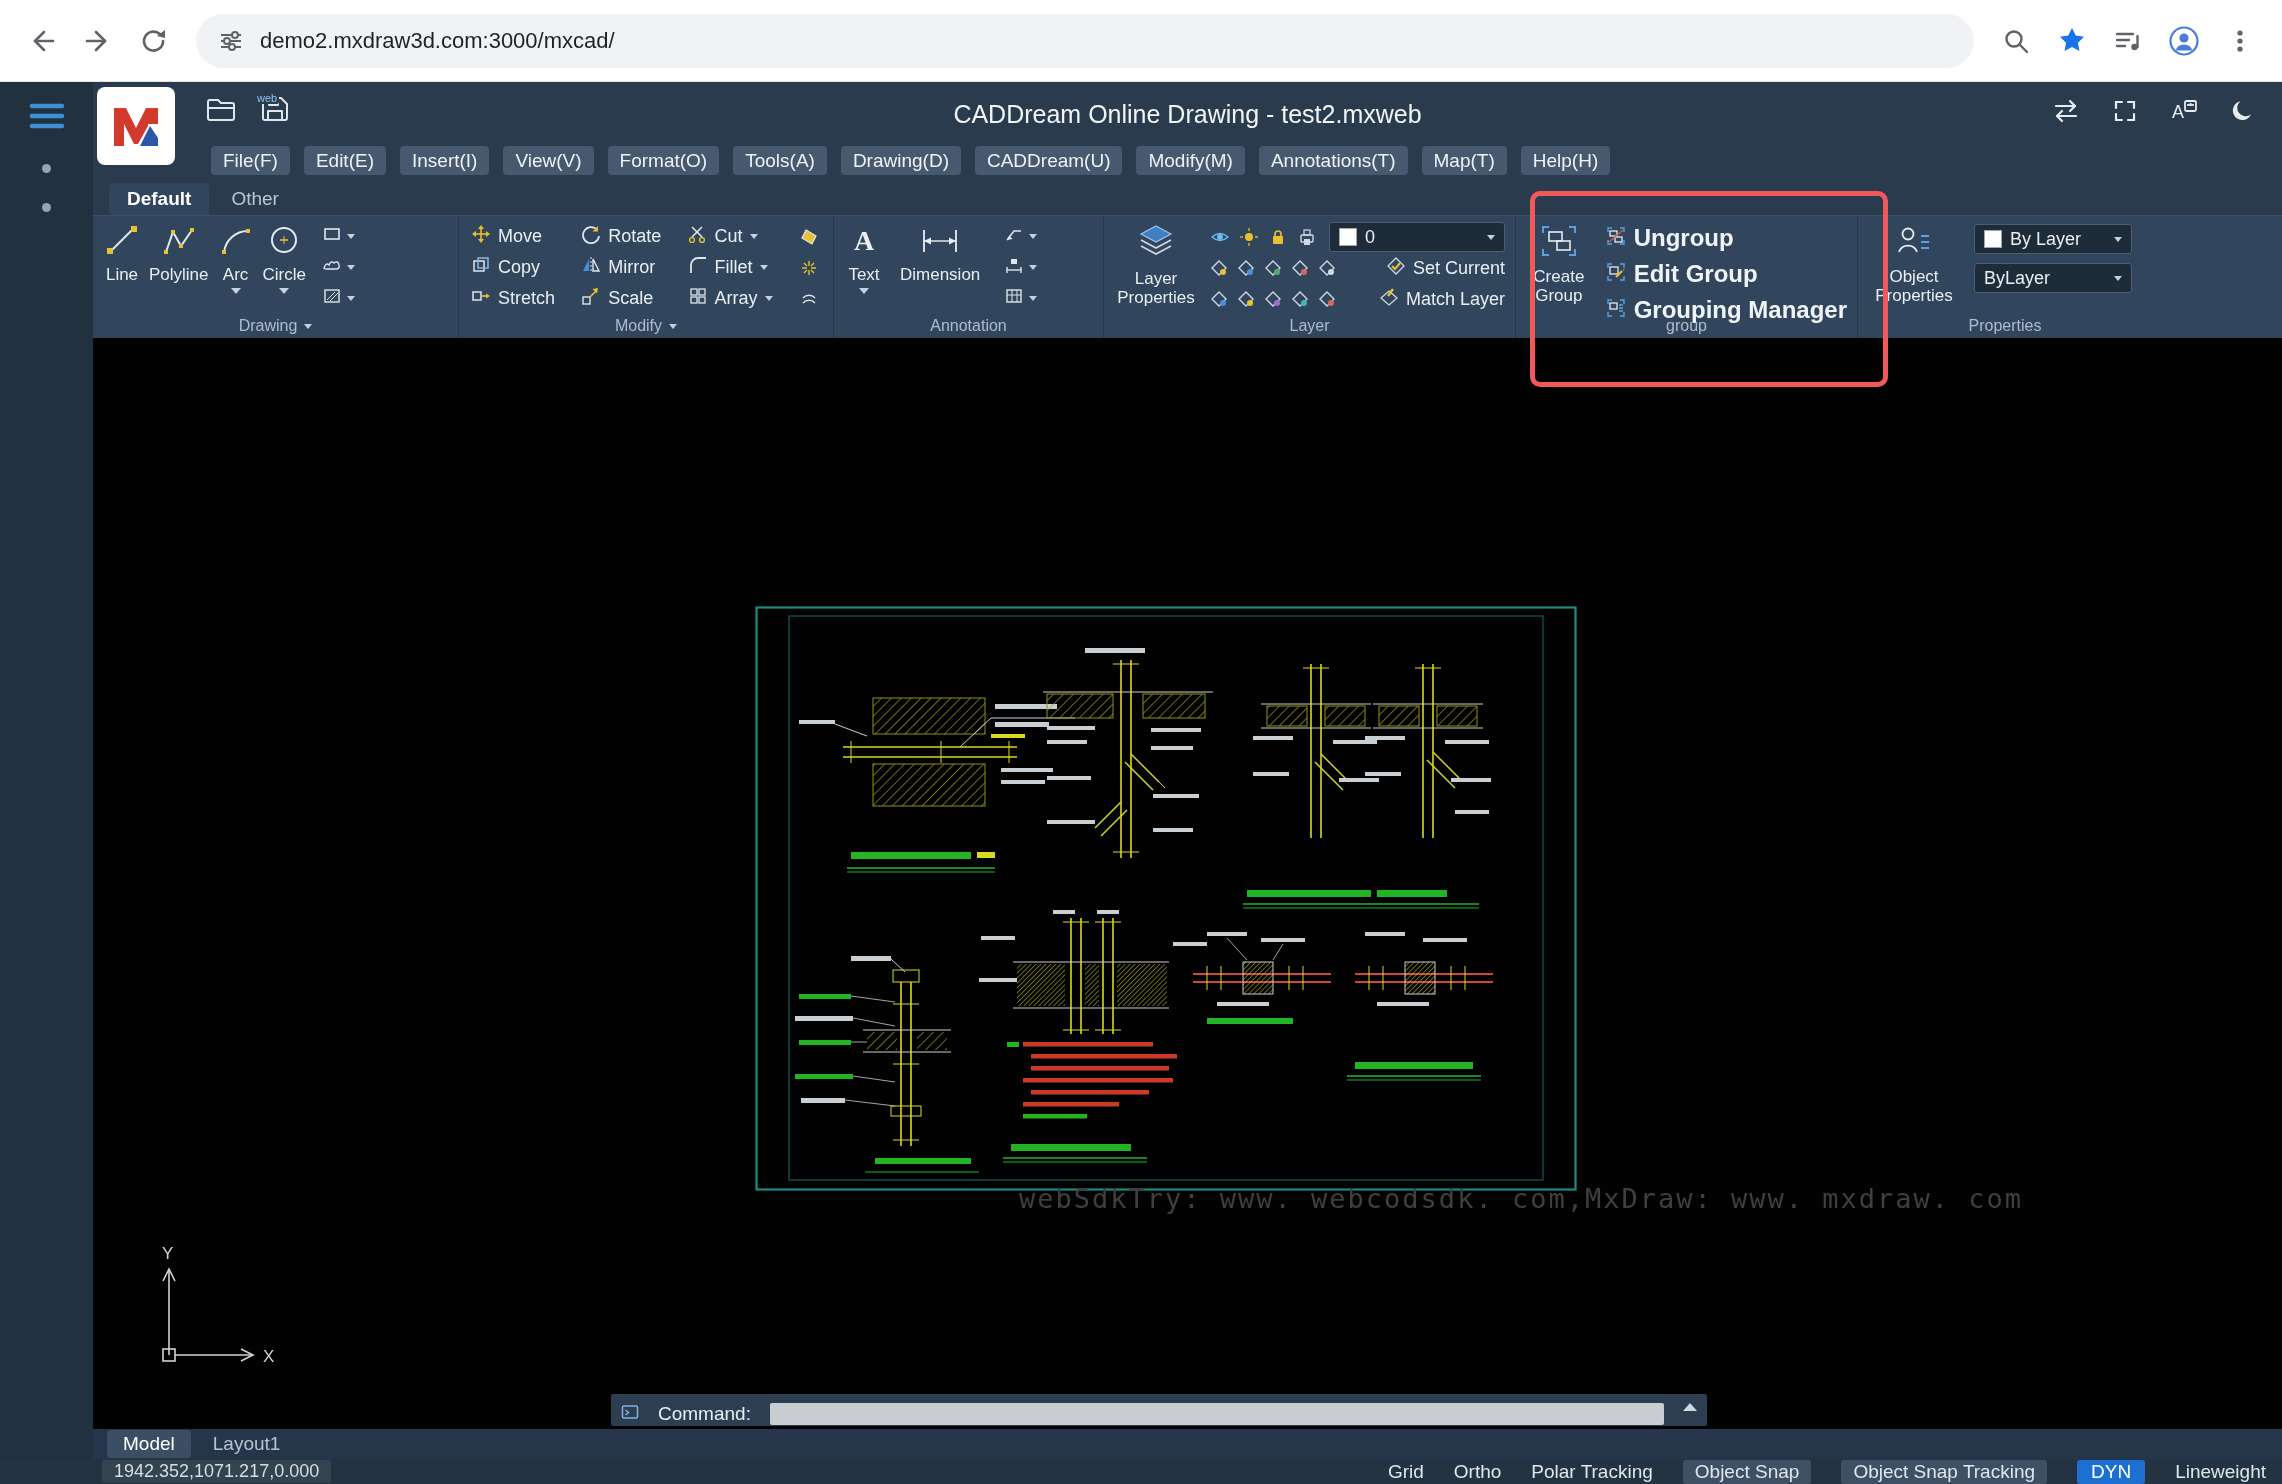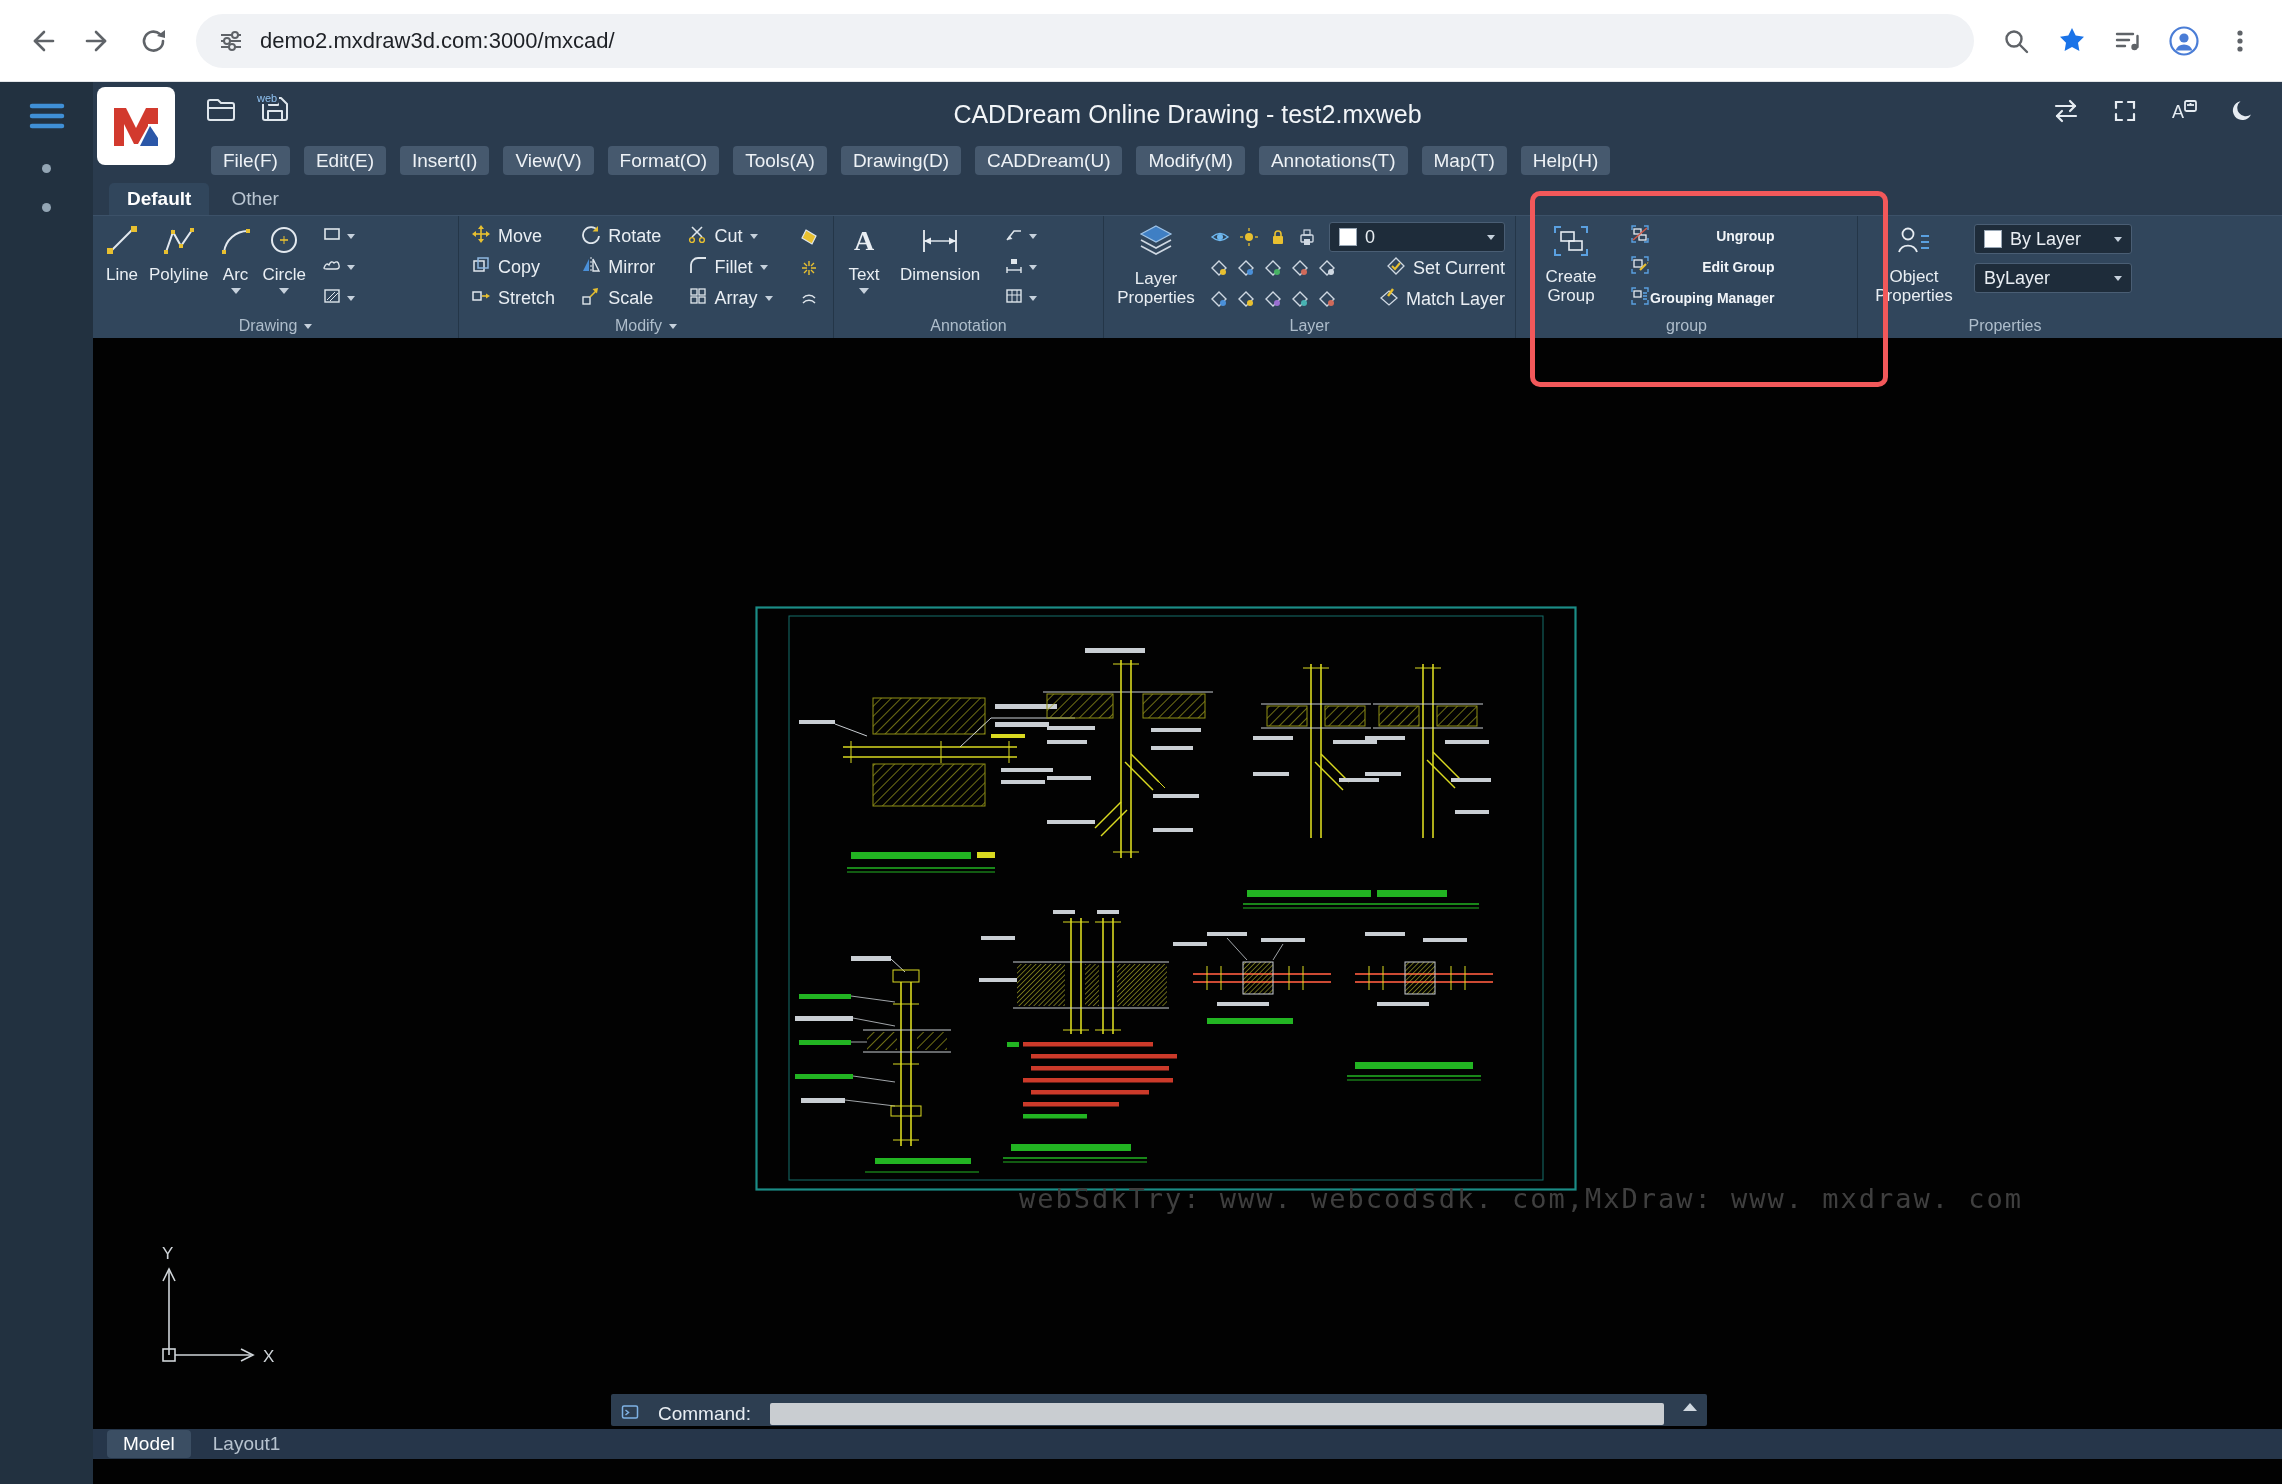--- a/index.html
+++ b/index.html
@@ -60,22 +60,22 @@
   .chev.sm{border-left-width:4px;border-right-width:4px;border-top-width:5px;}
   .smcol{display:flex;flex-direction:column;gap:7px;margin-left:6px;}
   .smrow{display:flex;align-items:center;gap:5px;cursor:pointer;}
   .dd{background:#1e2c3a;border:1px solid #4a5e74;border-radius:3px;display:flex;align-items:center;
       gap:8px;padding:0 9px;height:30px;color:#e9eef3;font-size:18px;cursor:pointer;box-sizing:border-box;}
   .dd .chip{width:16px;height:16px;background:#fff;border:1px solid #9aa8b6;flex:0 0 auto;}
   .dd .dspace{flex:1;}
   .lrow{display:flex;align-items:center;gap:9px;height:26px;}
   .licon{display:flex;cursor:pointer;}
   .grp-rows{display:flex;flex-direction:column;gap:8px;justify-content:flex-start;}
-  .grp-item{display:flex;align-items:center;gap:0;color:#f0f4f8;font-size:14px;font-weight:bold;
-            cursor:pointer;white-space:nowrap;justify-content:space-between;}
+  .grp-item{display:flex;align-items:center;gap:8px;color:#f0f4f8;font-size:24px;font-weight:bold;
+            cursor:pointer;white-space:nowrap;}
 
   
   .canvas{position:absolute;left:93px;right:0;top:256px;height:1303px;background:#020202;overflow:hidden;}
   .cad{position:absolute;left:662px;top:268px;}
   .watermark{position:absolute;left:926px;top:845px;font-family:"DejaVu Sans Mono",monospace;
              font-size:27px;letter-spacing:2px;color:#3f3f3f;white-space:nowrap;}
   .ucs{position:absolute;left:50px;top:905px;}
 
   .cmdbar{position:absolute;left:611px;top:1312px;width:1096px;height:32px;background:#2d3e51;
           display:flex;align-items:flex-start;gap:19px;padding:9px 10px;box-sizing:border-box;border-radius:2px;z-index:10;}
@@ -901,15 +901,27 @@
       <span class="cmd-label">Command:</span>
       <input class="cmd-input" style="">
       <span class="cmd-up"></span>
     </div>
 
     <div class="laytabs">
       <span class="ltab active">Model</span>
       <span class="ltab">Layout1</span>
     </div>
 
+    <div class="statusbar">
+      <span class="coords">1942.352,1071.217,0.000</span>
+      <span class="sb-right">
+        <span class="sb-item">Grid</span>
+        <span class="sb-item">Ortho</span>
+        <span class="sb-item">Polar Tracking</span>
+        <span class="sb-item sb-pill">Object Snap</span>
+        <span class="sb-item sb-pill">Object Snap Tracking</span>
+        <span class="sb-item sb-dyn">DYN</span>
+        <span class="sb-item">Lineweight</span>
+      </span>
+    </div>
 
   </div>
 </div>
 
 </body></html>

